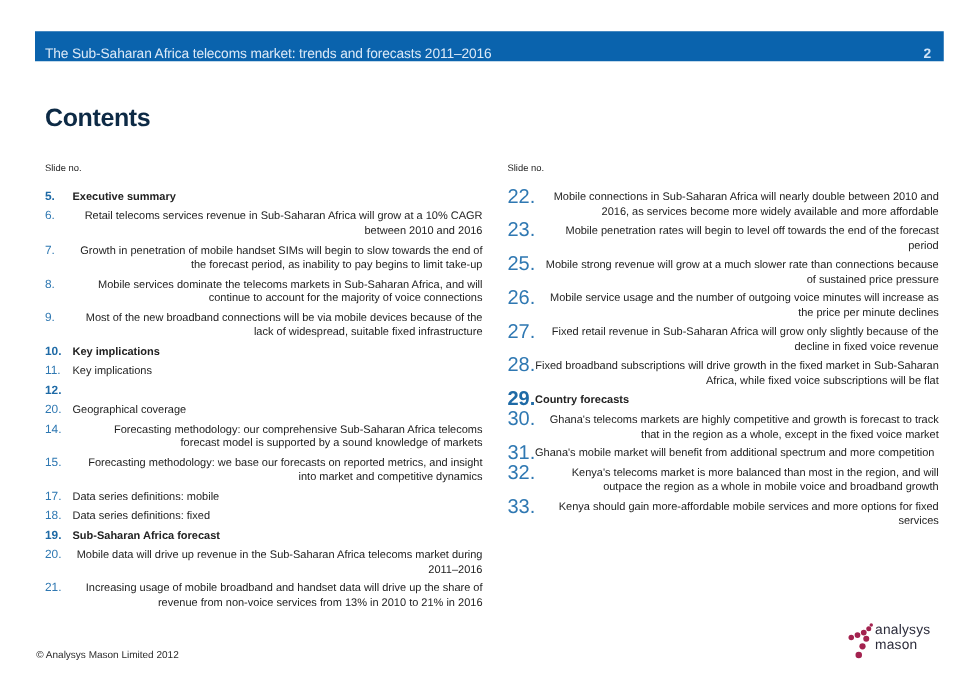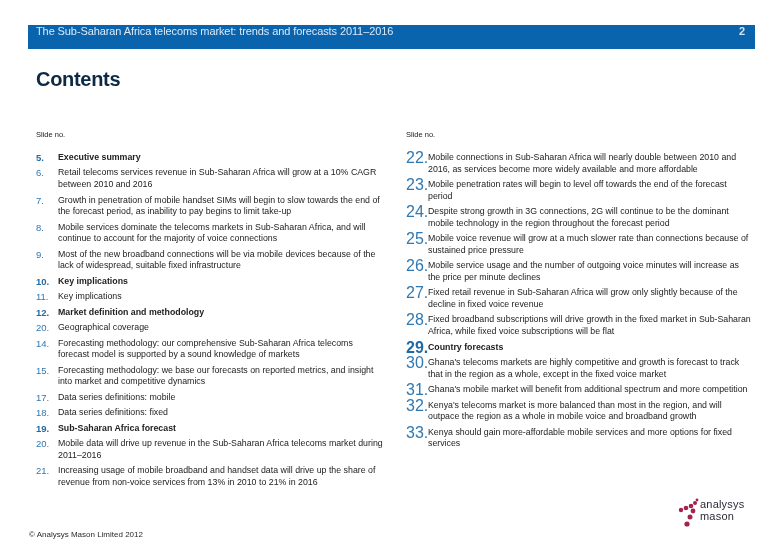--- a/index.html
+++ b/index.html
@@ -3,42 +3,42 @@
   <meta charset="utf-8">
   <style>
     * { margin: 0; padding: 0; box-sizing: border-box; }
     html, body {
       width: 780px; height: 540px; background: #ffffff; overflow: hidden;
       font-family: "Liberation Sans", sans-serif; color: #1a1a1a;
     }
     .page { position: relative; width: 780px; height: 540px; }
     .header-bar {
       position: absolute; left: 28px; top: 25px; width: 727px; height: 24px;
-      background: #0a63ad; display: flex; align-items: flex-start; justify-content: space-between;
+      background: #0a63ad; display: flex; align-items: flex-end; justify-content: space-between;
       padding: 0 10px 0 8px;
     }
     .header-title { color: #dbe9f7; font-size: 11px; letter-spacing: -0.1px; }
     .header-page { color: #cfe3f7; font-size: 11px; font-weight: bold; }
     .page-title {
-      position: absolute; left: 36px; top: 68px; font-size: 20px; font-weight: bold;
+      position: absolute; left: 36px; top: 84px; font-size: 20px; font-weight: bold;
       color: #0d2a45; letter-spacing: -0.3px;
     }
     .column { position: absolute; top: 130px; }
     .col-left { left: 36px; width: 350px; }
     .col-right { left: 406px; width: 345px; }
     .slide-label { font-size: 7.5px; color: #1a1a1a; margin-bottom: 12px; height: 10px; }
     .toc-list { list-style: none; }
     .toc-item { display: flex; font-size: 8.8px; line-height: 11.6px; margin-bottom: 3.9px; }
     .toc-num { color: #2f78b2; width: 22px; flex-shrink: 0; font-size: 9.5px; }
     .toc-num.strong { font-weight: bold; color: #1e6aa6; }
-    .toc-text { color: #222222; }
+    .toc-text { color: #222222; text-align: right; }
     .toc-text.strong { font-weight: bold; }
     .col-right .toc-num { width: 22px; font-size: 16px; }
     .copyright {
-      position: absolute; left: 29px; top: 530px; font-size: 8px; color: #2a2a2a;
+      position: absolute; left: 29px; top: 519px; font-size: 8px; color: #2a2a2a;
     }
     .logo {
       position: absolute; left: 678px; top: 497px; width: 90px; height: 34px;
     }
     .logo-text {
       position: absolute; left: 22px; top: 1px; font-size: 11px; line-height: 12px;
       color: #2b2b3a; letter-spacing: 0.2px;
     }
   </style>
 </head>
@@ -79,21 +79,20 @@
         <li class="toc-item">
           <span class="toc-num strong">10.</span>
           <span class="toc-text strong">Key implications</span>
         </li>
         <li class="toc-item">
           <span class="toc-num">11.</span>
           <span class="toc-text">Key implications</span>
         </li>
         <li class="toc-item">
           <span class="toc-num strong">12.</span>
-          <span class="toc-text strong">Market definition and methodology</span>
         </li>
         <li class="toc-item">
           <span class="toc-num">20.</span>
           <span class="toc-text">Geographical coverage</span>
         </li>
         <li class="toc-item">
           <span class="toc-num">14.</span>
           <span class="toc-text">Forecasting methodology: our comprehensive Sub-Saharan Africa telecoms forecast model is supported by a sound knowledge of markets</span>
         </li>
         <li class="toc-item">
@@ -128,26 +127,22 @@
     <ul class="toc-list" id="toc-right">
         <li class="toc-item">
           <span class="toc-num">22.</span>
           <span class="toc-text">Mobile connections in Sub-Saharan Africa will nearly double between 2010 and 2016, as services become more widely available and more affordable</span>
         </li>
         <li class="toc-item">
           <span class="toc-num">23.</span>
           <span class="toc-text">Mobile penetration rates will begin to level off towards the end of the forecast period</span>
         </li>
         <li class="toc-item">
-          <span class="toc-num">24.</span>
-          <span class="toc-text">Despite strong growth in 3G connections, 2G will continue to be the dominant mobile technology in the region throughout the forecast period</span>
-        </li>
-        <li class="toc-item">
           <span class="toc-num">25.</span>
-          <span class="toc-text">Mobile voice revenue will grow at a much slower rate than connections because of sustained price pressure</span>
+          <span class="toc-text">Mobile strong revenue will grow at a much slower rate than connections because of sustained price pressure</span>
         </li>
         <li class="toc-item">
           <span class="toc-num">26.</span>
           <span class="toc-text">Mobile service usage and the number of outgoing voice minutes will increase as the price per minute declines</span>
         </li>
         <li class="toc-item">
           <span class="toc-num">27.</span>
           <span class="toc-text">Fixed retail revenue in Sub-Saharan Africa will grow only slightly because of the decline in fixed voice revenue</span>
         </li>
         <li class="toc-item">

